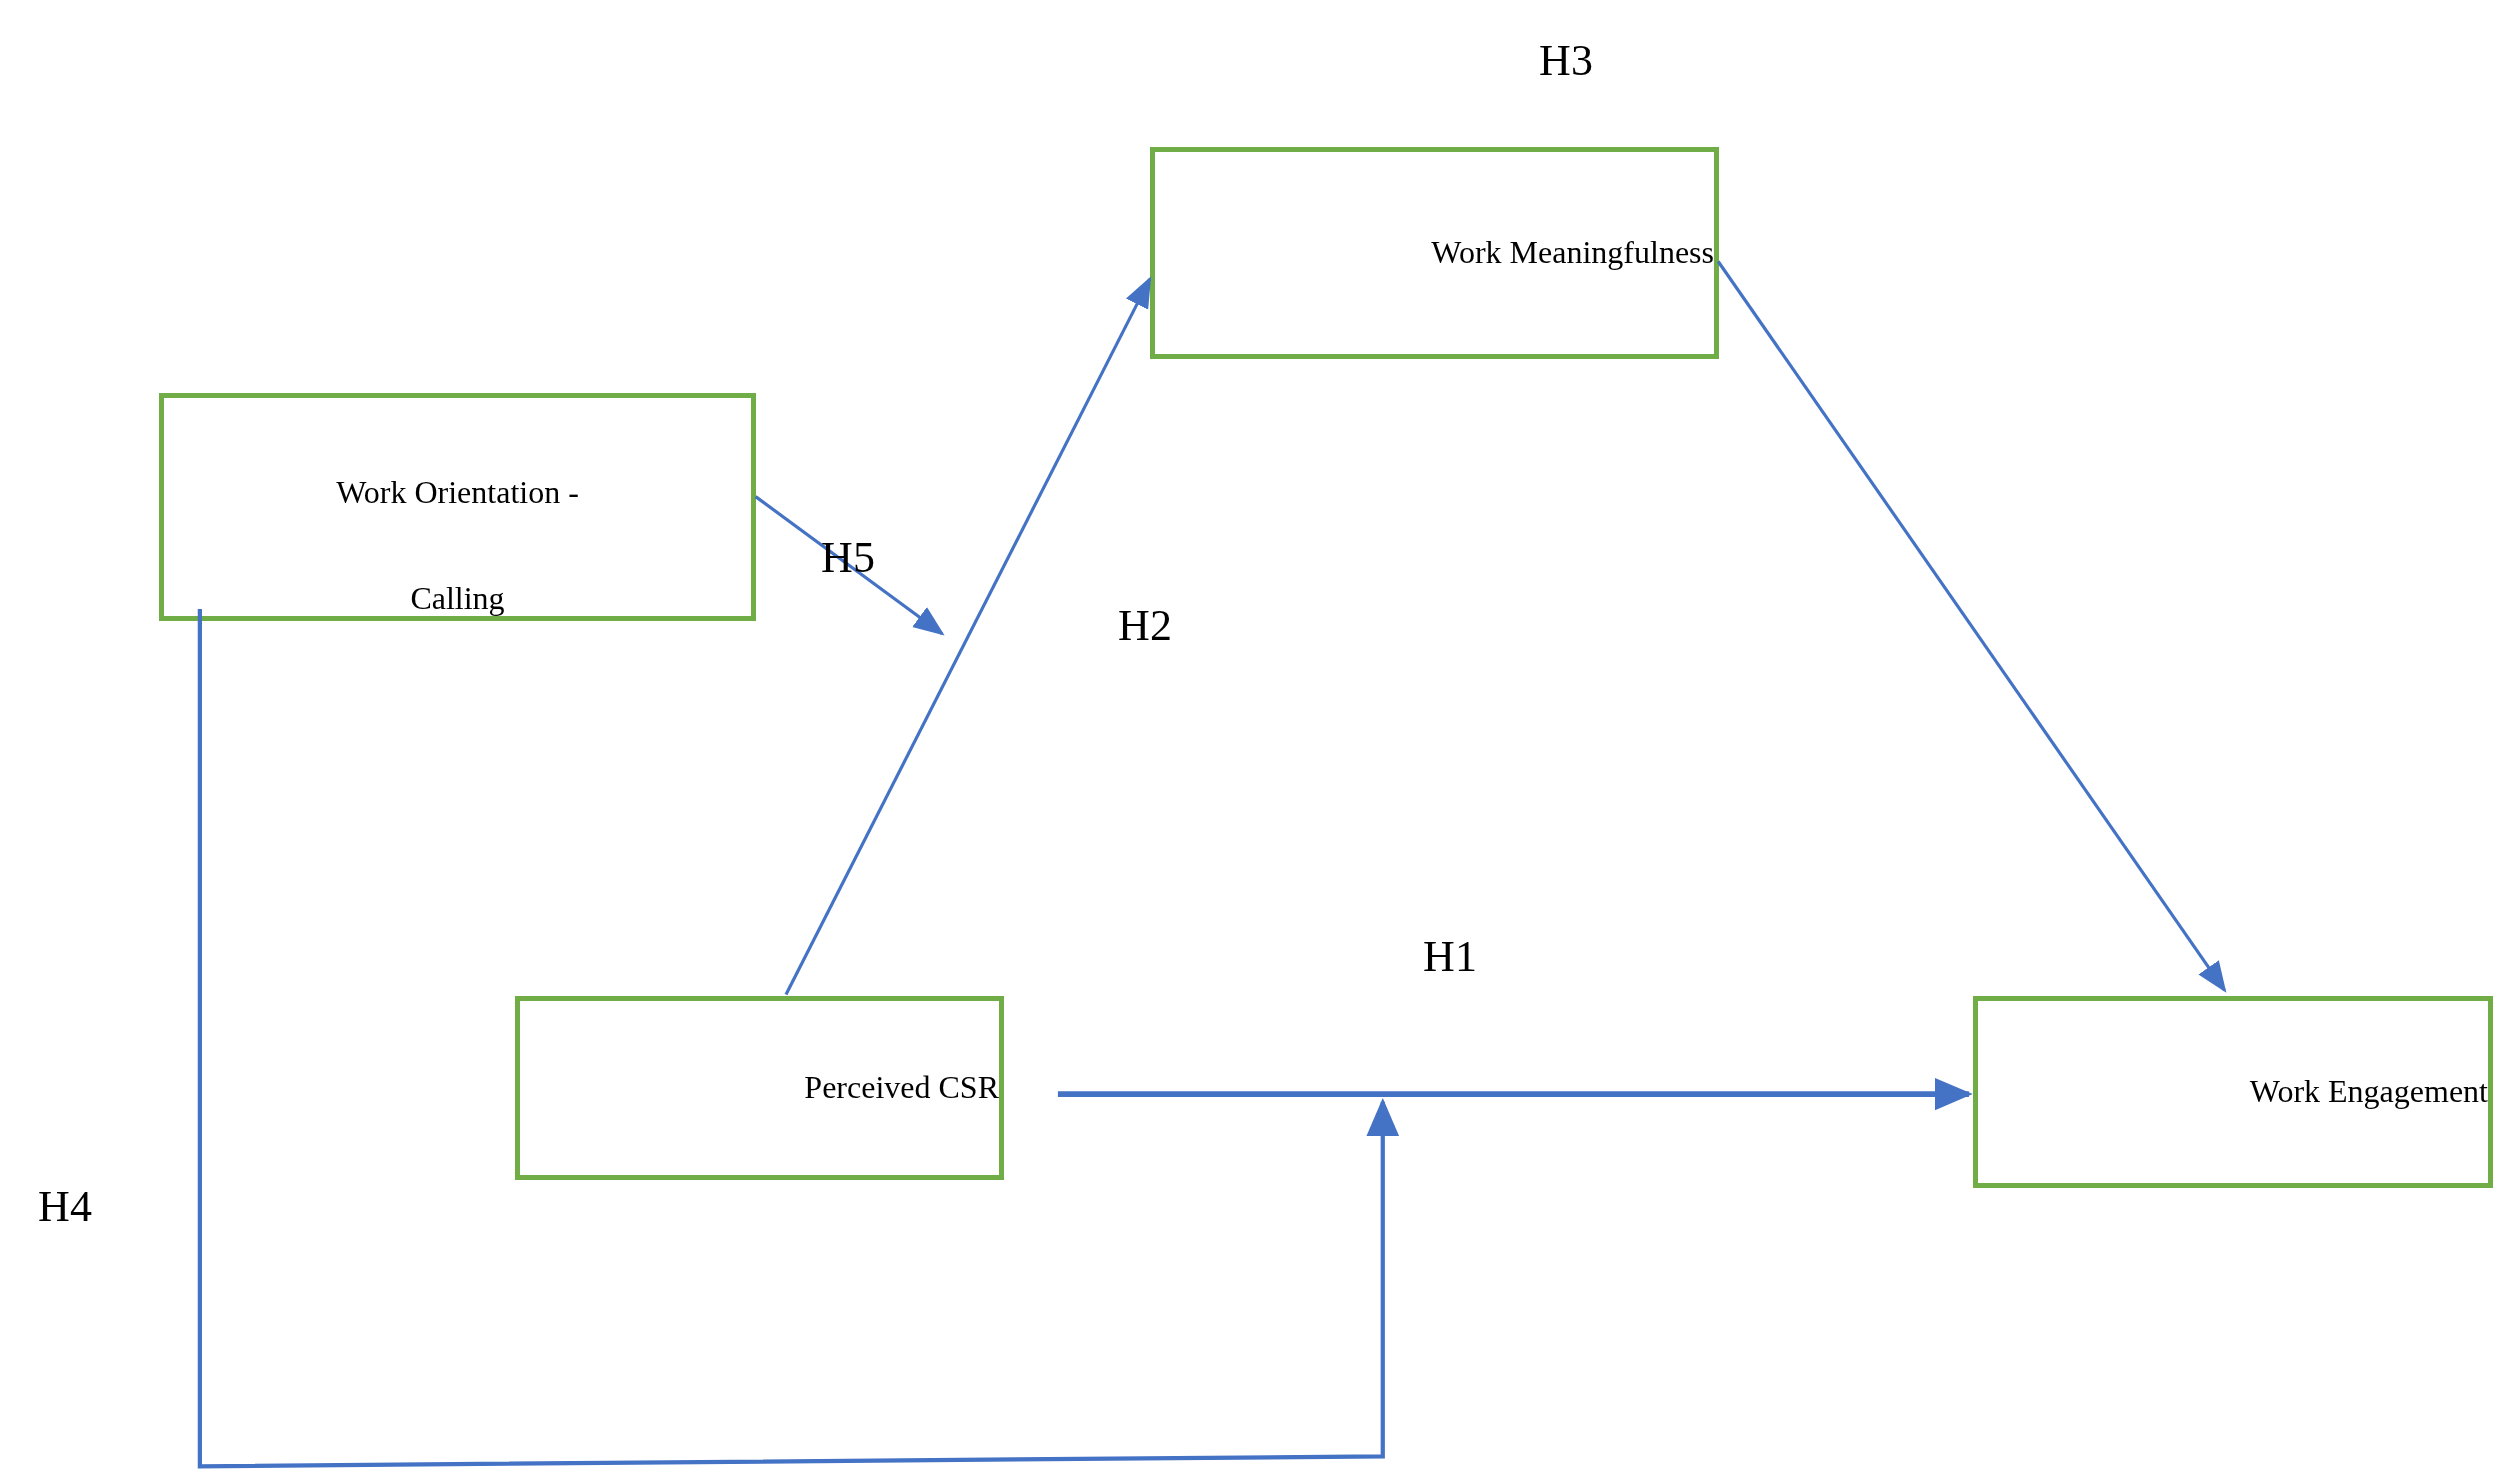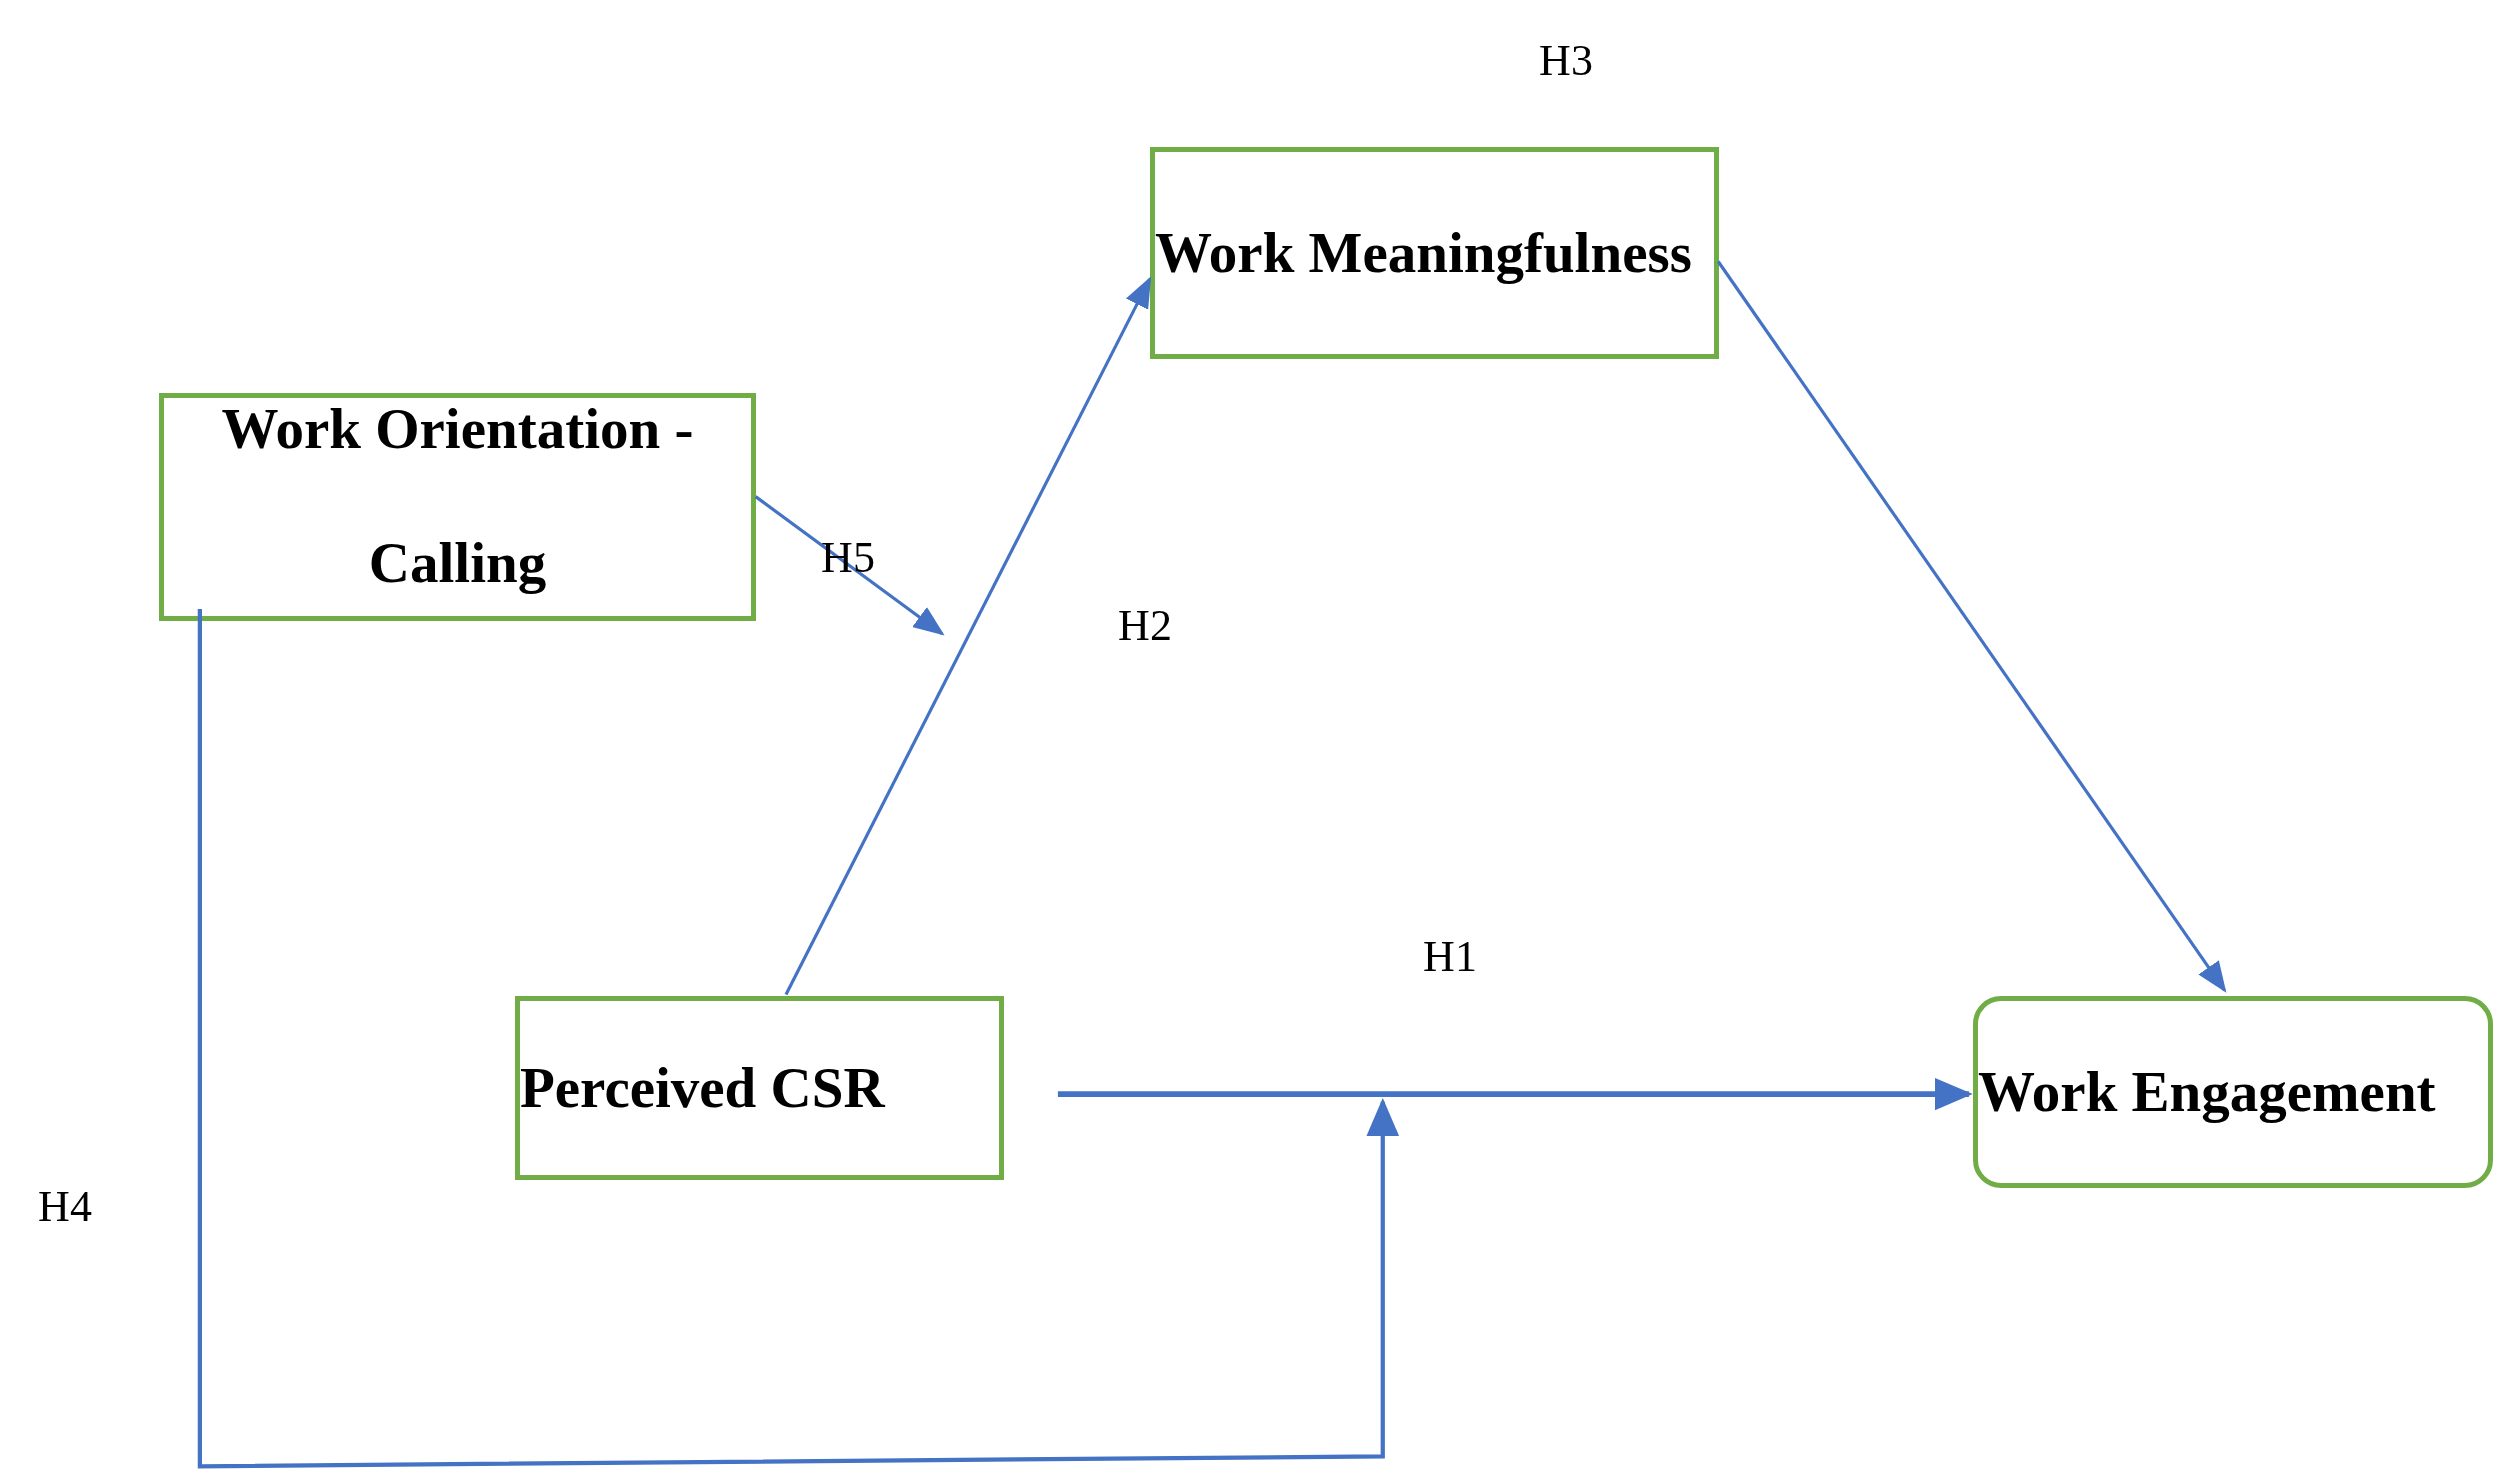--- a/index.html
+++ b/index.html
@@ -13,31 +13,30 @@
     font-family: "Liberation Serif", "DejaVu Serif", serif;
     color: #000000;
   }
   .node {
     position: absolute;
     box-sizing: border-box;
     border: 5.7px solid #70AD47;
     background: #ffffff;
     display: flex;
     align-items: center;
-    justify-content: flex-start;
+    justify-content: flex-end;
     text-align: center;
-    font-size: 57px;
+    font-size: 32px;
     line-height: 1.1;
-    font-weight: bold;
   }
   #node-wm  { left: 1150px; top: 147px;  width: 569px; height: 212px; }
   #node-woc { left: 159px;  top: 381px;  width: 597px; height: 228px;
               flex-direction: column; gap: 71px; margin-top: 12px; }
   #node-csr { left: 515px;  top: 996px; width: 489px; height: 184px; }
-  #node-we  { left: 1973px; top: 996px; width: 520px; height: 192px; border-radius: 28px; }
+  #node-we  { left: 1973px; top: 996px; width: 520px; height: 192px; }
   .hlabel {
     position: absolute;
     transform: translate(-50%, -50%);
     font-size: 44px;
     white-space: nowrap;
   }
   #label-h1 { left: 1450px; top: 956px; }
   #label-h2 { left: 1145px; top: 625px; }
   #label-h3 { left: 1566px; top: 60px; }
   #label-h4 { left: 65px;   top: 1206px; }

